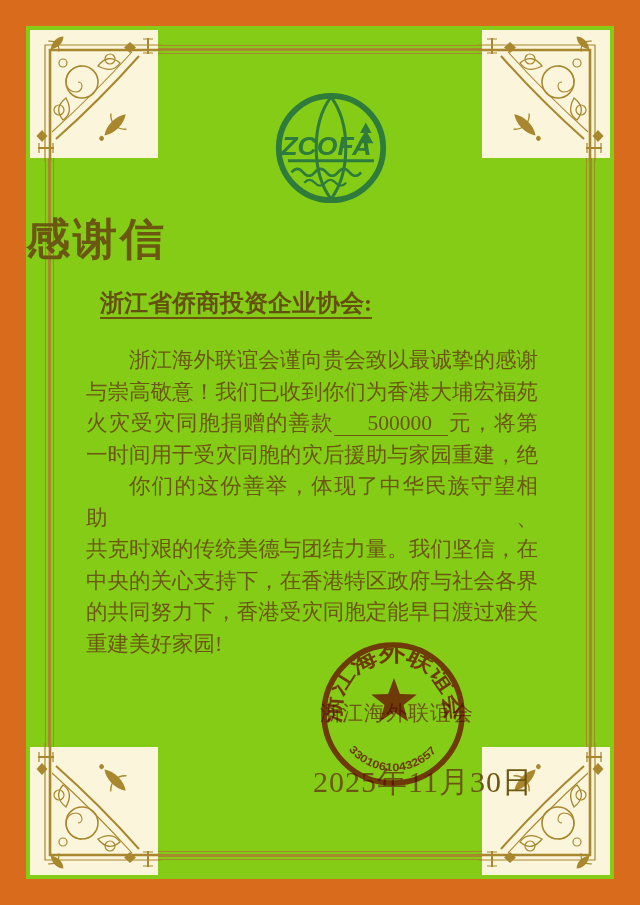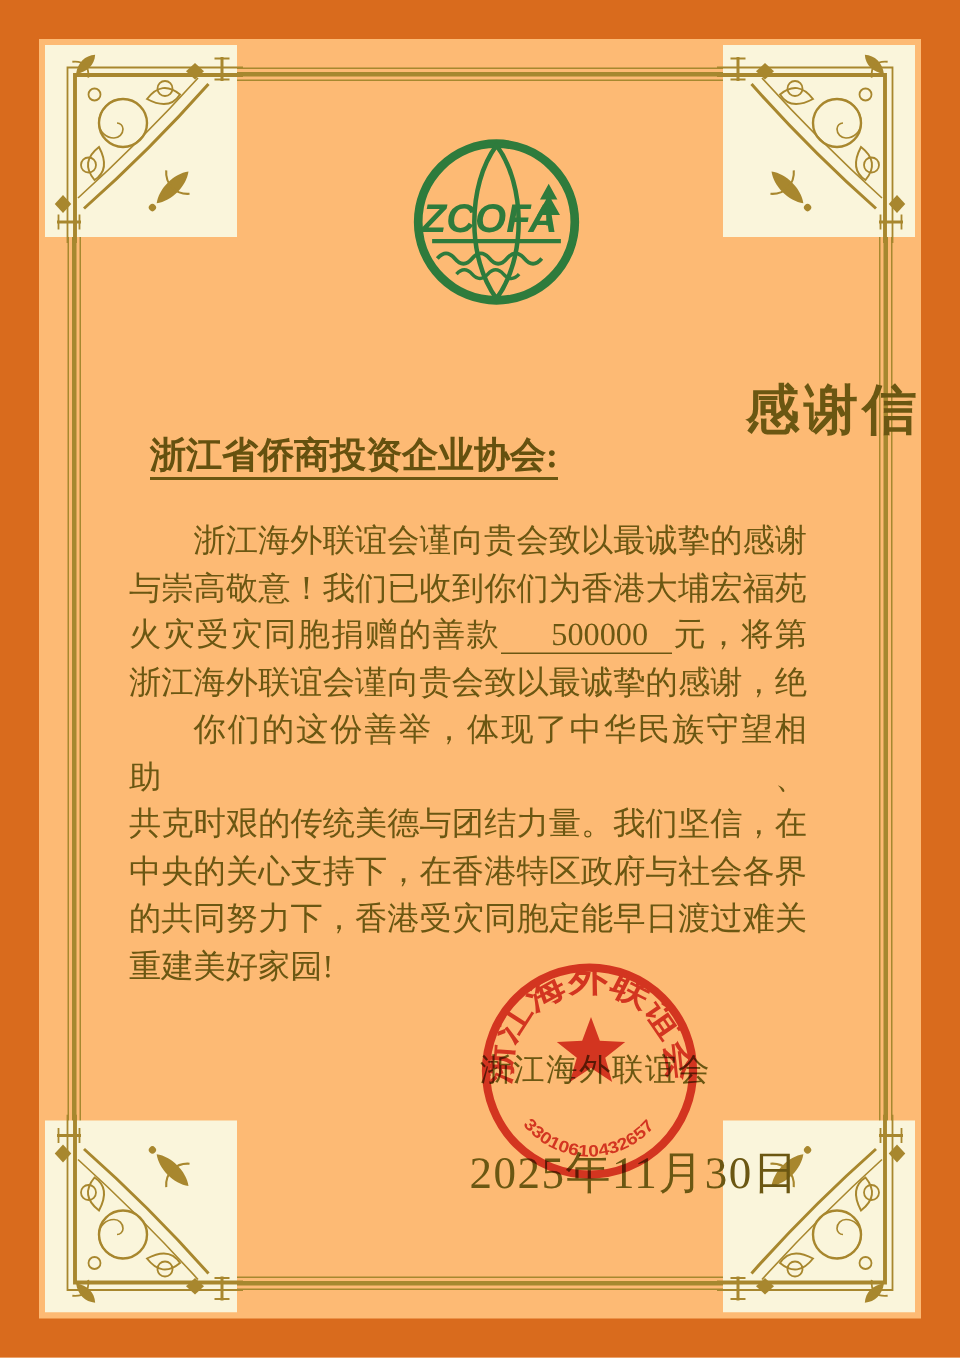--- a/index.html
+++ b/index.html
@@ -3,41 +3,41 @@
 <meta charset="utf-8">
 <style>
   html,body{margin:0;padding:0;}
   body{
     width:640px;height:905px;position:relative;overflow:hidden;
     background:#D96B1D;
     font-family:"Liberation Serif","DejaVu Serif",serif;
   }
   .paper{
     position:absolute;left:26px;top:26px;right:26px;bottom:26px;
-    background:#fdba74;
+    background:#84cc16;
   }
   
   .frame-line{position:absolute;pointer-events:none;}
   .f1{left:19px;top:19px;right:19px;bottom:19px;border:1px solid #A6882F;}
   .f2{left:22px;top:22px;right:22px;bottom:22px;border:3px solid #A6882F;}
   .f3{left:27px;top:27px;right:27px;bottom:27px;border:1px solid #A6882F;}
   
   .corner{position:absolute;width:132px;height:132px;}
   .c-tl{left:4px;top:4px;}
   .c-tr{right:4px;top:4px;transform:scaleX(-1);}
   .c-bl{left:4px;bottom:4px;transform:scaleY(-1);}
   .c-br{right:4px;bottom:4px;transform:scale(-1,-1);}
   
   .logo{position:absolute;left:247px;top:64px;width:116px;height:116px;}
   .logo text{font-family:"Liberation Sans","DejaVu Sans",sans-serif;}
   
   .title{
     position:absolute;left:0;top:184px;width:100%;
-    text-align:right;font-size:36px;font-weight:bold;
-    color:#6B5712;letter-spacing:3px;margin-top:39px;
+    text-align:left;font-size:44px;font-weight:bold;
+    color:#6B5712;letter-spacing:3px;
   }
   
   .salutation{
     position:absolute;left:74px;top:261px;
     font-size:24px;font-weight:600;color:#65510F;
   }
   .salutation span{border-bottom:2px solid #6B5712;padding-bottom:1px;}
   
   .letter{
     position:absolute;left:60px;top:319px;width:452px;
@@ -218,21 +218,21 @@
   <div class="title">感谢信</div>
 
   <div class="salutation">
     <span>浙江省侨商投资企业协会:</span>
   </div>
 
   <div class="letter">
     <div class="bline indent">浙江海外联谊会谨向贵会致以最诚挚的感谢</div>
     <div class="bline">与崇高敬意！我们已收到你们为香港大埔宏福苑</div>
     <div class="bline"><span>火灾受灾同胞捐赠的善款</span><span class="amount">500000</span><span>元，将第</span></div>
-    <div class="bline">浙江海外联谊会谨向贵会致以最诚挚的感谢，绝</div>
+    <div class="bline">一时间用于受灾同胞的灾后援助与家园重建，绝</div>
     <div class="bline indent">你们的这份善举，体现了中华民族守望相助、</div>
     <div class="bline">共克时艰的传统美德与团结力量。我们坚信，在</div>
     <div class="bline">中央的关心支持下，在香港特区政府与社会各界</div>
     <div class="bline">的共同努力下，香港受灾同胞定能早日渡过难关</div>
     <div class="bline end">重建美好家园!</div>
   </div>
 
   <div class="signature">浙江海外联谊会</div>
   <div class="date">2025年11月30日</div>
 

